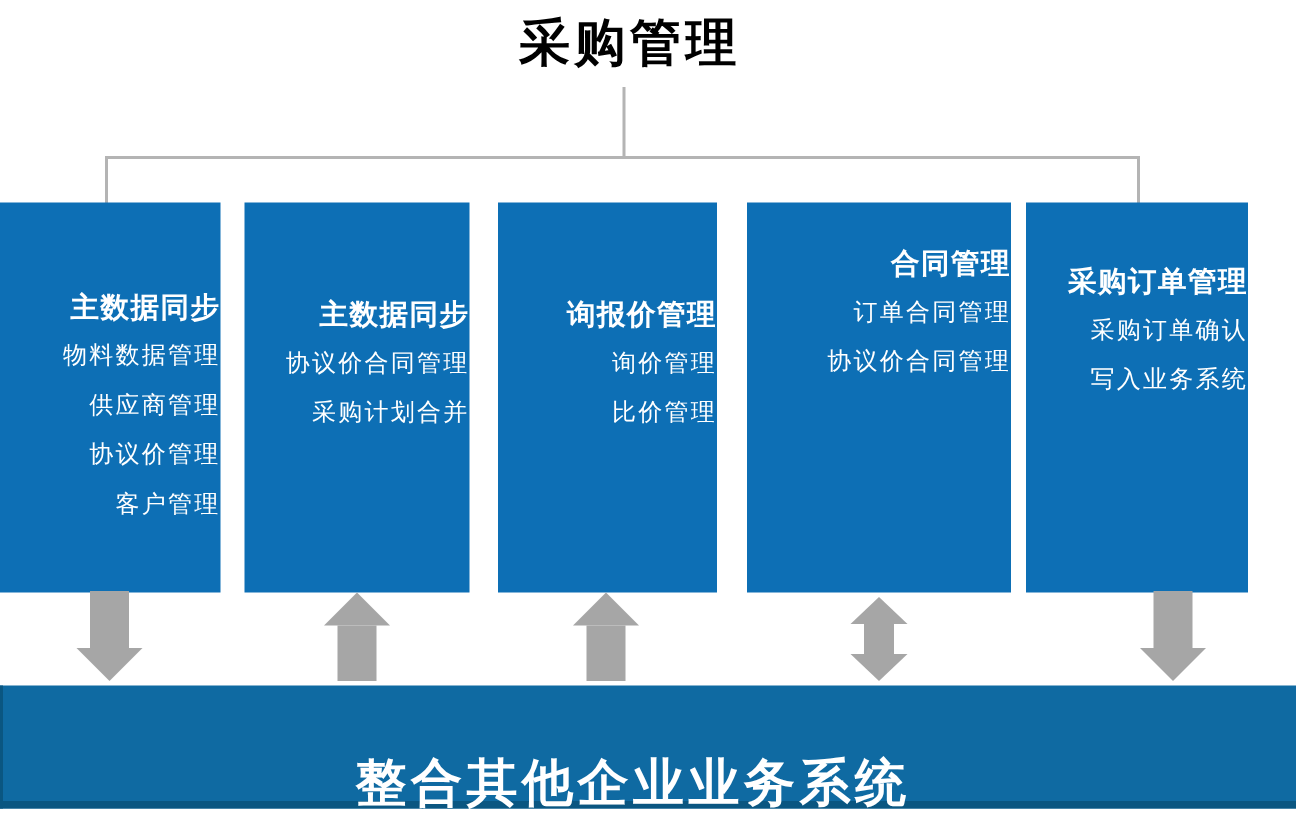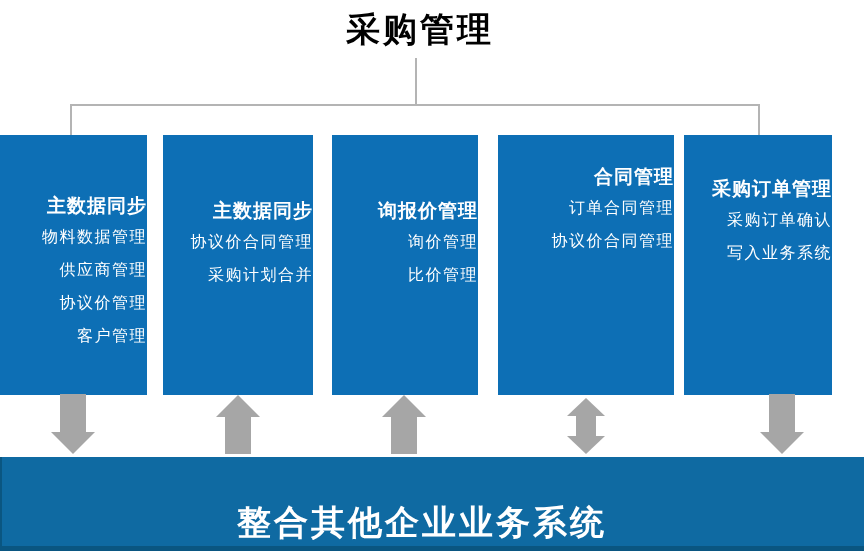--- a/index.html
+++ b/index.html
@@ -56,21 +56,21 @@
     border-top:18px solid #a6a6a6;
   }
   .shaft-mid { width:20px; height:20px; background:#a6a6a6; }
   .arrow-1 { left:51px;  top:394px; }
   .arrow-2 { left:216px; top:395px; }
   .arrow-3 { left:382px; top:395px; }
   .arrow-4 { left:567px; top:398px; }
   .arrow-5 { left:760px; top:394px; }
   
   .bar {
-    position:absolute; left:0; top:457px; width:864px; height:94px;
+    position:absolute; left:0; top:457px; width:864px; height:82px;
     background:#0f6aa2; box-sizing:border-box;
     border-bottom:5px solid #0a5681; border-left:2px solid #0a5681;
   }
   .bar-label {
     position:absolute; left:0; top:45px; width:840px; text-align:center;
     color:#ffffff; font-size:34px; font-weight:bold; letter-spacing:3px;
     line-height:40px;
   }
 </style>
 </head>

